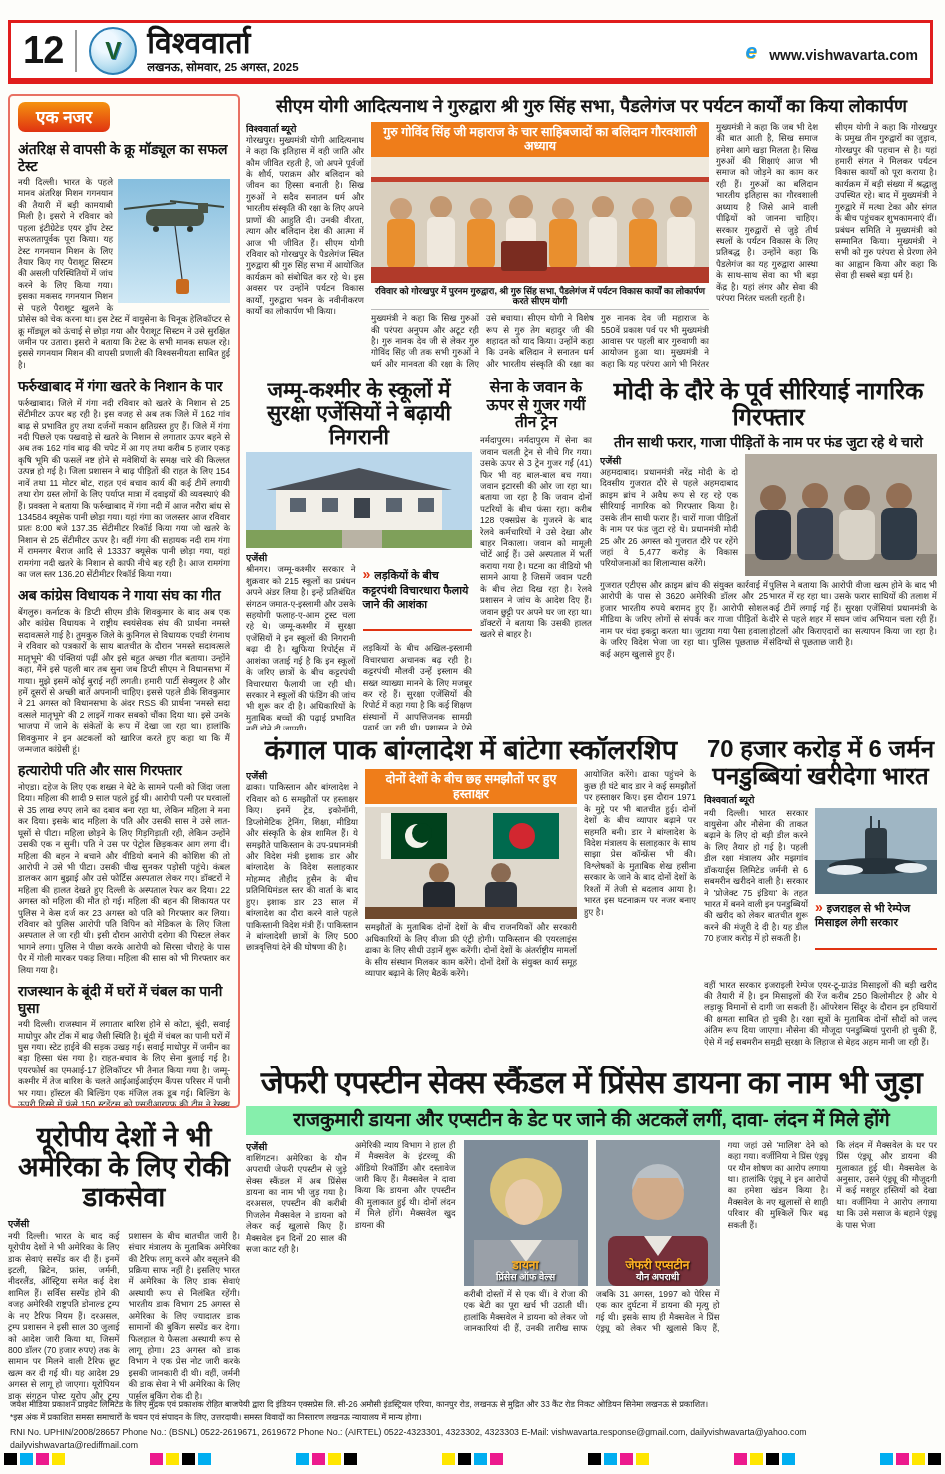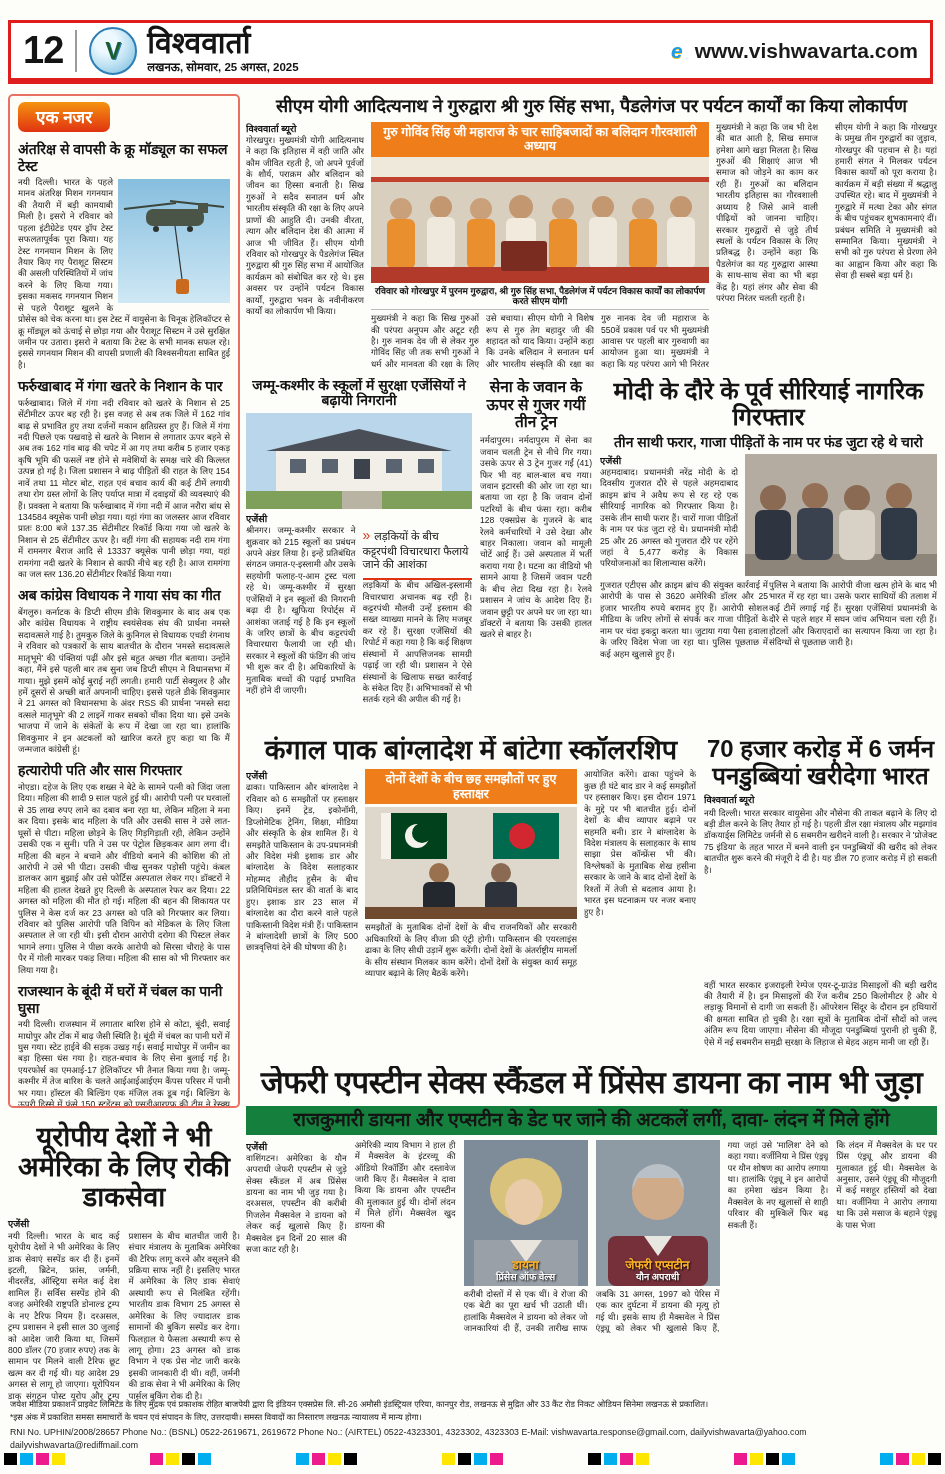--- a/index.html
+++ b/index.html
@@ -10,58 +10,58 @@
             border-bottom-width:6px;box-sizing:border-box;display:flex;align-items:center;padding:0 12px;background:#fff}
   .pageno{font-size:38px;font-weight:bold;letter-spacing:-1px}
   .mast-div{width:2px;height:42px;background:#9a9a9a;margin:0 12px}
   .logo{width:44px;height:44px;border-radius:50%;background:radial-gradient(circle at 35% 30%,#eef8ff 0 25%,#bfe2f2 55%,#6fb6dd);
         border:2px solid #2d7fb5;display:flex;align-items:center;justify-content:center;flex:0 0 auto}
   .logo::before{content:"V";font-weight:bold;font-size:24px;color:#1d5e2f;text-shadow:1px 1px 0 #2d7fb5}
   .mast-center{margin-left:10px;line-height:1}
   .mast-title{font-size:30px;font-weight:bold}
   .mast-date{font-size:11.5px;font-weight:bold;margin-top:4px}
   .section-title{font-size:37px;font-weight:bold;margin-left:85px;letter-spacing:-.5px}
-  .website{margin-left:auto;display:flex;align-items:flex-start;gap:12px;font-size:21px;font-weight:bold;color:#1a1a1a}
+  .website{margin-left:auto;display:flex;align-items:flex-end;gap:12px;font-size:14px;font-weight:bold;color:#1a1a1a}
   .ie-icon{display:inline-block}
   .ie-icon::before{content:"e";font-style:italic;font-weight:bold;font-size:21px;color:#1e9be9;text-shadow:0 1px 0 #f4c430}
   
   .left-rail{position:absolute;left:8px;top:94px;width:232px}
   .ek-box{border:2px solid #e87163;border-radius:5px;background:#fffdf7;box-sizing:border-box;
           padding:4px 8px 6px;height:1014px;overflow:hidden}
   .ek-tab{display:inline-block;background:linear-gradient(#f5930f,#e03311);color:#fff;font-weight:bold;
           font-size:17px;padding:3px 18px 4px;border-radius:7px;margin:2px 0 2px}
   .ek-article h3{font-size:14px;margin:7px 0 3px;line-height:1.18}
   .ek-article p{font-size:8.6px;line-height:1.33;text-align:justify;margin:0;color:#222}
   .heli{float:right;width:112px;height:124px;margin:2px 0 3px 5px;background:linear-gradient(#86bede,#cfe8f5)}
   .postal h2{font-size:27px;text-align:center;line-height:1.12;margin:14px 0 4px}
   .postal .byline{margin:2px 0 1px}
   .cols2{column-count:2;column-gap:9px;font-size:8.7px;line-height:1.36;text-align:justify;height:216px;overflow:hidden}
   
   .byline{font-weight:bold;font-size:9.5px}
   .bodytext{font-size:8.6px;line-height:1.33;text-align:justify;color:#222;overflow:hidden;margin:0}
   .kicker{background:#ef7d1a;color:#fff;font-weight:bold;font-size:12.5px;text-align:center;padding:3px 4px;line-height:1.15}
-  .callout{font-weight:normal;font-size:11px;line-height:1.25;border-bottom:2.5px solid #e03311;padding-bottom:6px;margin:2px 0 0}
+  .callout{font-weight:bold;font-size:11px;line-height:1.25;border-bottom:2.5px solid #e03311;padding-bottom:18px;margin:2px 0 12px}
   .callout::before{content:"» ";color:#e03311;font-size:14px}
   
   .main{position:absolute;left:246px;top:90px;width:691px;height:1306px}
   .lead-hl{font-size:34px;font-weight:bold;text-align:center;margin:0;line-height:1.08;letter-spacing:-.5px}
   .lead-sub{font-size:18px;font-weight:bold;text-align:center;margin:7px 0 5px;line-height:1.1}
   .lead-row{display:flex;gap:7px;height:248px;overflow:hidden}
   .lead-c1{width:118px;flex:0 0 auto}
   .photo-block{width:338px;flex:0 0 auto}
   .event-photo{height:126px;position:relative;overflow:hidden;background:#cfc4b2}
   .photo-caption{font-size:9px;font-weight:bold;text-align:center;padding:3px 0 2px;border-bottom:1px solid #bbb;line-height:1.2}
   .mini-cols{display:flex;gap:7px;margin-top:3px;height:84px;overflow:hidden}
   .mini-cols .bodytext{flex:1}
   .lead-right{flex:1;display:flex;gap:17px;overflow:hidden}
   .lead-right .bodytext{flex:1}
   
   .rowB{display:flex;gap:8px;height:352px;margin-top:8px;overflow:hidden}
   .jk{width:226px;flex:0 0 auto}
-  .jk h2{font-size:14px;text-align:center;margin:0 0 4px;line-height:1.12}
+  .jk h2{font-size:21px;text-align:center;margin:0 0 4px;line-height:1.12}
   .school-photo{height:96px;background:#b9d6ea;position:relative;overflow:hidden;margin-bottom:3px}
   .jk-cols{display:flex;gap:7px;height:200px;overflow:hidden}
   .jk-cols>div{flex:1}
   .train{width:112px;flex:0 0 auto}
   .train h3{font-size:15.5px;text-align:center;margin:0 0 4px;line-height:1.15}
   .modi{flex:1;overflow:hidden}
   .modi h2{font-size:24px;text-align:center;margin:0;line-height:1.1}
   .modi h3{font-size:14px;text-align:center;margin:4px 0;line-height:1.1}
   .modi-top{display:flex;gap:7px;height:122px;overflow:hidden}
   .modi-top .txt{flex:1}
@@ -80,21 +80,21 @@
   .subm{flex:1;overflow:hidden}
   .subm h2{font-size:24px;text-align:center;margin:0 0 3px;line-height:1.12}
   .sub-row{display:flex;gap:7px;height:168px;overflow:hidden;margin-top:2px}
   .sub-row .txt{flex:1}
   .sub-right{width:122px;flex:0 0 auto}
   .sub-photo{height:86px;background:linear-gradient(#a8bcc9,#5d7a8a);position:relative;overflow:hidden;margin-bottom:5px}
   .sub-after{height:66px;overflow:hidden;margin-top:4px}
   
   .rowD{margin-top:8px;overflow:hidden}
   .ep-hl{font-size:31px;font-weight:bold;text-align:center;margin:0;line-height:1.1;letter-spacing:-.5px}
-  .ep-sub{background:#15803d;font-size:19px;font-weight:bold;text-align:center;padding:4px 0;margin:6px 0 5px;line-height:1.1}
+  .ep-sub{background:#86efac;font-size:19px;font-weight:bold;text-align:center;padding:4px 0;margin:6px 0 5px;line-height:1.1}
   .ep-grid{display:flex;gap:8px;height:196px;overflow:hidden}
   .ep-col{flex:1}
   .ep-photos{width:256px;flex:0 0 auto}
   .ep-photo-row{display:flex;gap:8px}
   .ep-photo{width:144px;height:146px;position:relative;overflow:hidden}
   .ph-diana{background:#7e8c99}.ph-jeff{background:#8e9aa4}
   .p-cap{position:absolute;bottom:3px;left:0;right:0;text-align:center;line-height:1.1}
   .p-name{color:#ffb225;font-weight:bold;font-size:12px;text-shadow:1px 1px 2px #000;display:block}
   .p-role{color:#fff;font-weight:bold;font-size:9.5px;text-shadow:1px 1px 2px #000;display:block}
   .ep-under{display:flex;gap:8px;margin-top:3px;height:44px;overflow:hidden}
@@ -328,20 +328,35 @@
             <p class="bodytext" style="height:268px">आयोजित करेंगे। ढाका पहुंचने के कुछ ही घंटे बाद डार ने कई समझौतों पर हस्ताक्षर किए। इस दौरान 1971 के मुद्दे पर भी बातचीत हुई। दोनों देशों के बीच व्यापार बढ़ाने पर सहमति बनी। डार ने बांग्लादेश के विदेश मंत्रालय के सलाहकार के साथ साझा प्रेस कॉन्फ्रेंस भी की। विश्लेषकों के मुताबिक शेख हसीना सरकार के जाने के बाद दोनों देशों के रिश्तों में तेजी से बदलाव आया है। भारत इस घटनाक्रम पर नजर बनाए हुए है।</p>
           </div>
         </div>
       </div>
 
       <div class="subm">
         <h2>70 हजार करोड़ में 6 जर्मन पनडुब्बियां खरीदेगा भारत</h2>
         <div class="byline">विश्ववार्ता ब्यूरो</div>
         <div class="sub-row">
           <p class="bodytext txt">नयी दिल्ली। भारत सरकार वायुसेना और नौसेना की ताकत बढ़ाने के लिए दो बड़ी डील करने के लिए तैयार हो गई है। पहली डील रक्षा मंत्रालय और मझगांव डॉकयार्ड्स लिमिटेड जर्मनी से 6 सबमरीन खरीदने वाली है। सरकार ने 'प्रोजेक्ट 75 इंडिया' के तहत भारत में बनने वाली इन पनडुब्बियों की खरीद को लेकर बातचीत शुरू करने की मंजूरी दे दी है। यह डील 70 हजार करोड़ में हो सकती है।</p>
+          <div class="sub-right">
+            <div class="sub-photo">
+              <svg width="122" height="86" viewBox="0 0 122 86">
+                <rect width="122" height="86" fill="#9fb6c4"></rect>
+                <rect y="52" width="122" height="34" fill="#55707f"></rect>
+                <rect x="50" y="20" width="22" height="36" rx="4" fill="#2e3a42"></rect>
+                <line x1="56" y1="8" x2="56" y2="22" stroke="#2e3a42" stroke-width="2"></line>
+                <line x1="64" y1="12" x2="64" y2="22" stroke="#2e3a42" stroke-width="2"></line>
+                <ellipse cx="60" cy="58" rx="46" ry="8" fill="#26323a"></ellipse>
+                <ellipse cx="30" cy="62" rx="18" ry="5" fill="#e8eef2"></ellipse>
+                <ellipse cx="96" cy="60" rx="16" ry="5" fill="#e8eef2"></ellipse>
+              </svg>
+            </div>
+            <div class="callout">इजराइल से भी रेम्पेज मिसाइल लेगी सरकार</div>
+          </div>
         </div>
         <p class="bodytext sub-after">वहीं भारत सरकार इजराइली रेम्पेज एयर-टू-ग्राउंड मिसाइलों की बड़ी खरीद की तैयारी में है। इन मिसाइलों की रेंज करीब 250 किलोमीटर है और ये लड़ाकू विमानों से दागी जा सकती हैं। ऑपरेशन सिंदूर के दौरान इन हथियारों की क्षमता साबित हो चुकी है। रक्षा सूत्रों के मुताबिक दोनों सौदों को जल्द अंतिम रूप दिया जाएगा। नौसेना की मौजूदा पनडुब्बियां पुरानी हो चुकी हैं, ऐसे में नई सबमरीन समुद्री सुरक्षा के लिहाज से बेहद अहम मानी जा रही हैं।</p>
       </div>
     </section>
 
     <section class="rowD">
       <h1 class="ep-hl">जेफरी एपस्टीन सेक्स स्कैंडल में प्रिंसेस डायना का नाम भी जुड़ा</h1>
       <div class="ep-sub">राजकुमारी डायना और एप्सटीन के डेट पर जाने की अटकलें लगीं, दावा- लंदन में मिले होंगे</div>
       <div class="ep-grid">
         <div class="ep-col">

